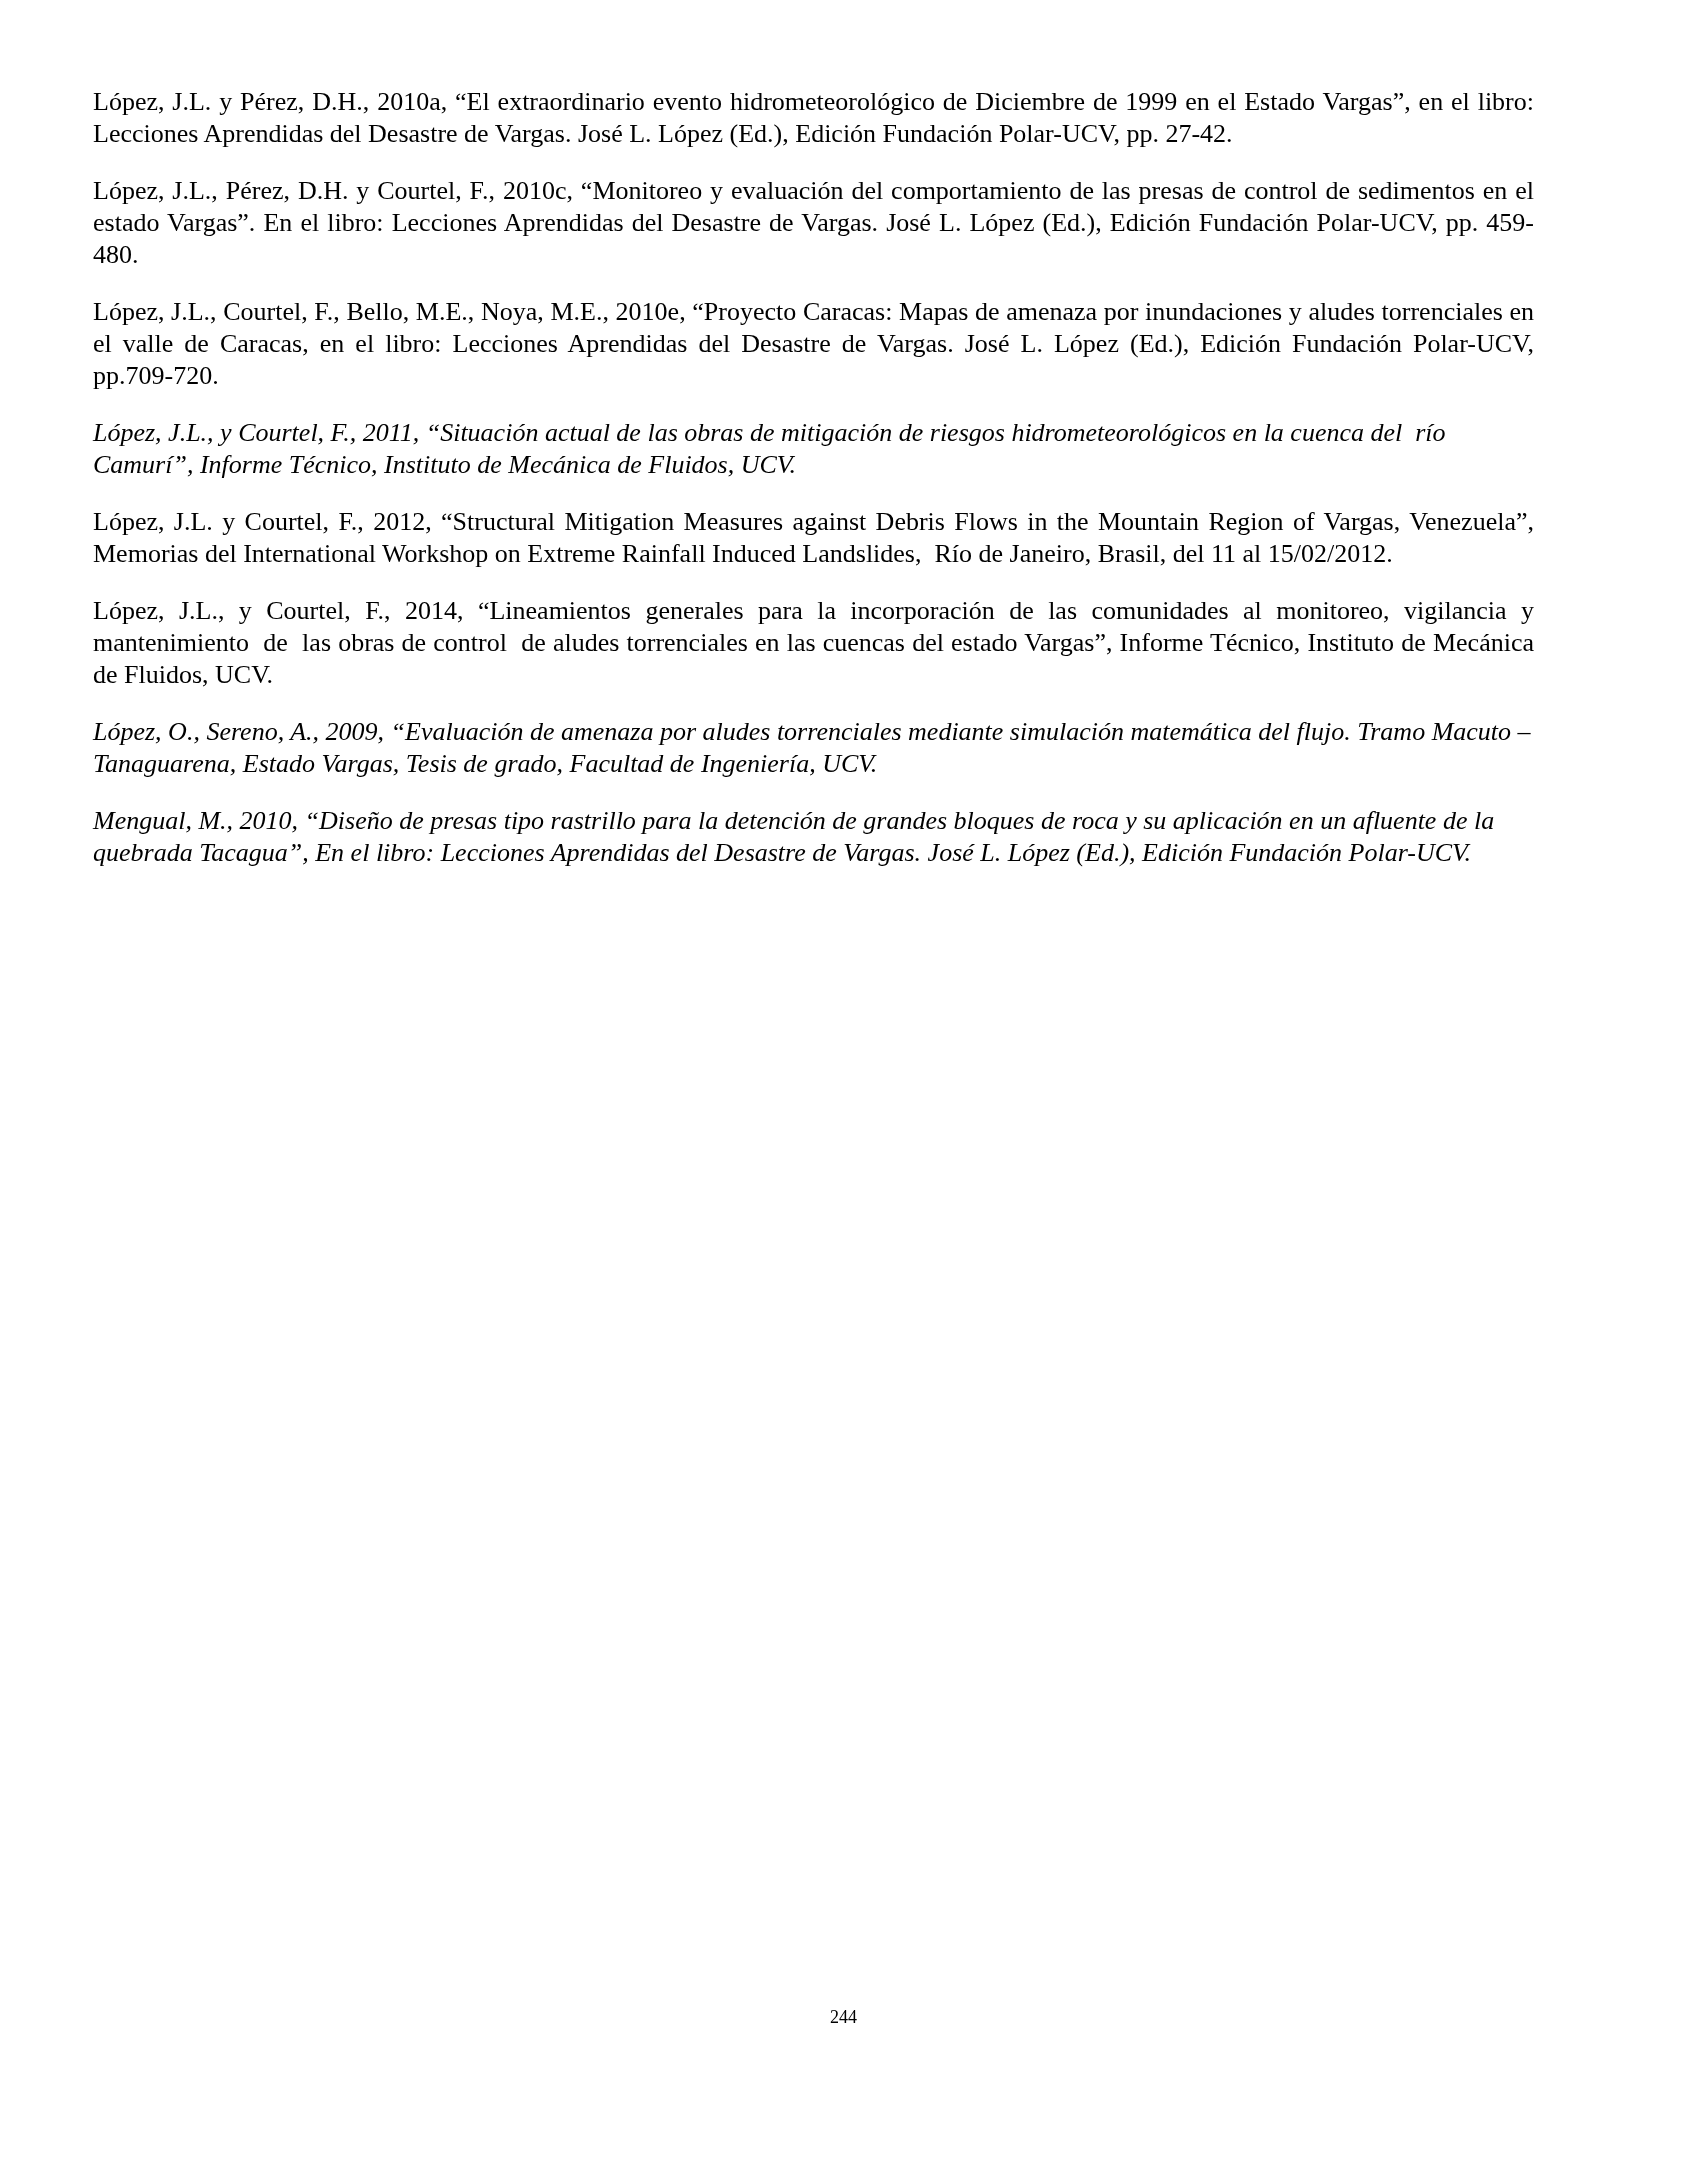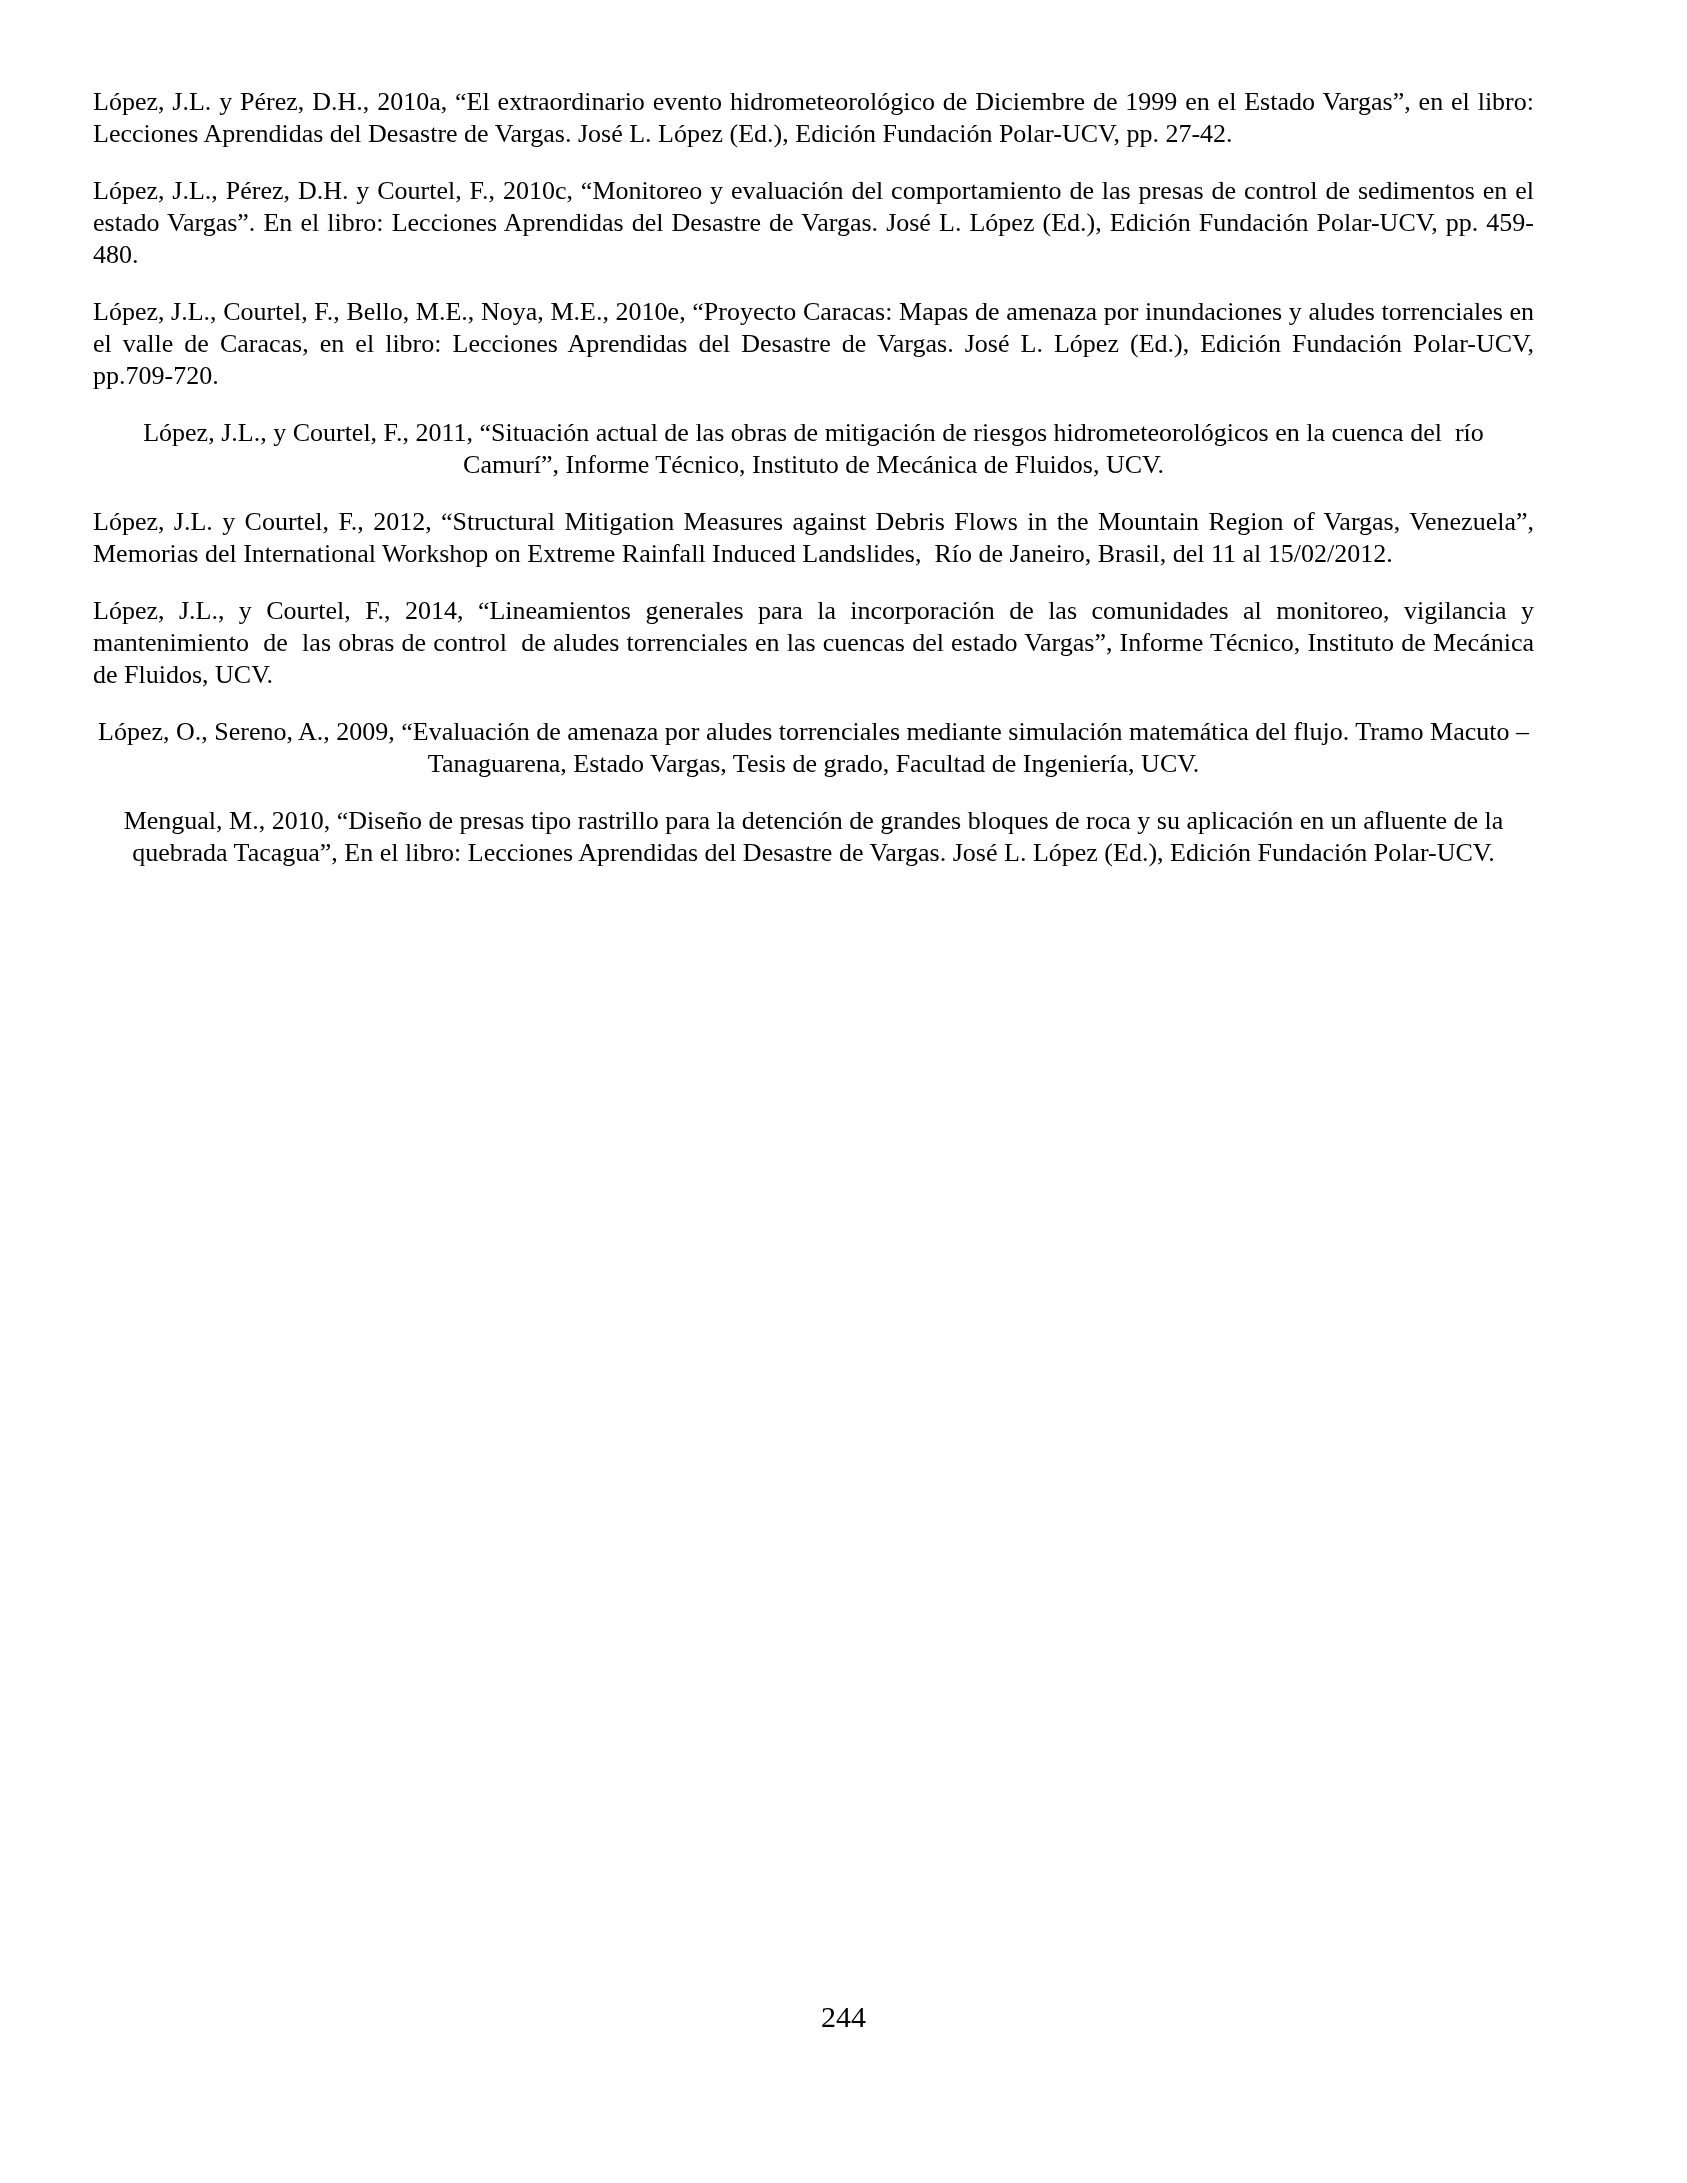--- a/index.html
+++ b/index.html
@@ -29,36 +29,37 @@
     font-size: 26px;
     line-height: 32px;
     margin: 0 0 25px 0;
     text-align: justify;
     text-justify: inter-word;
     hyphens: none;
     -webkit-hyphens: none;
     white-space: pre-wrap;
   }
   .ref.align-left {
-    text-align: center;
+    text-align: left;
+    font-style: italic;
   }
   .ref.loose {
     line-height: 59px;
     margin-bottom: 18px;
   }
   .ref.tight-gap {
     margin-bottom: 21.4px;
   }
   .page-number {
     position: absolute;
     left: 0;
     right: 0;
     top: 1997px;
     text-align: center;
-    font-size: 30px;
+    font-size: 18px;
     line-height: 40px;
   }
 </style>
 </head>
 <body>
 
 <div class="page">
 
   <div class="text-column">
 

